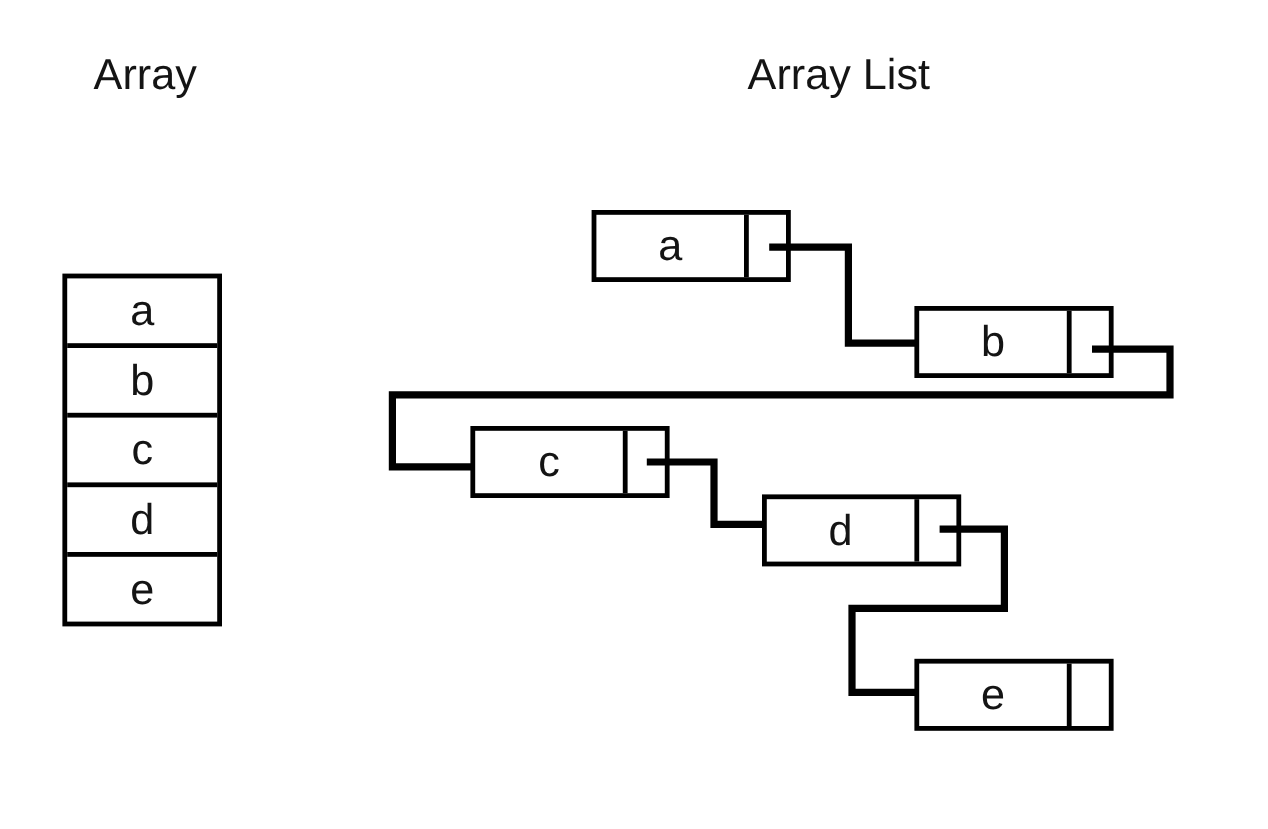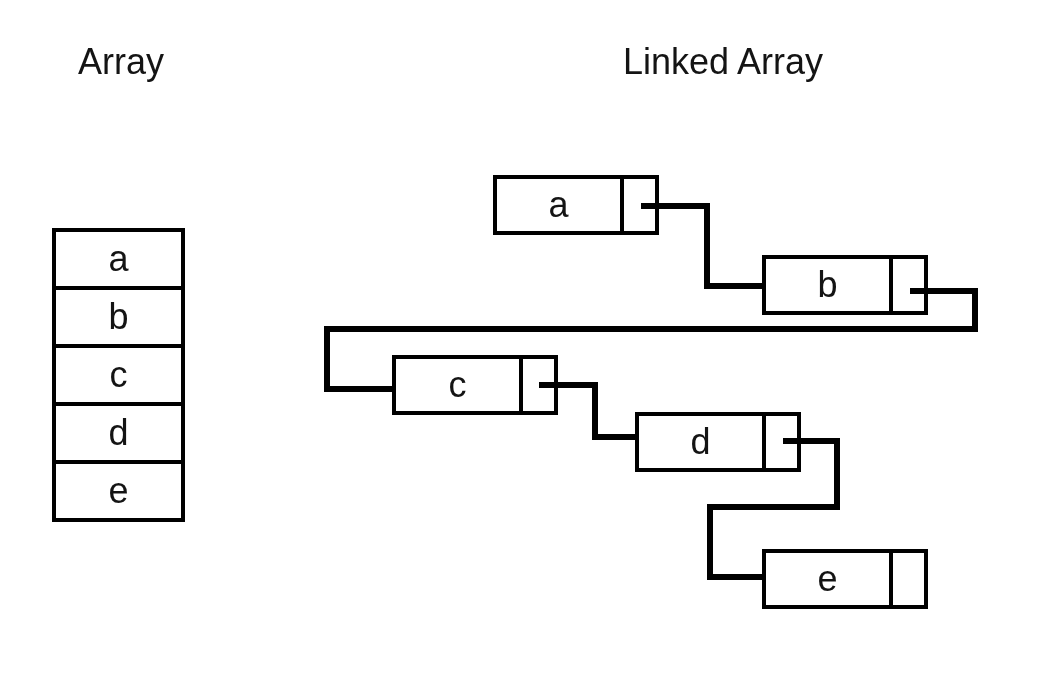--- a/index.html
+++ b/index.html
@@ -73,21 +73,21 @@
     stroke-width: 6;
   }
 </style>
 </head>
 <body>
 
 <div class="canvas">
 
   <div class="title" id="array-title">Array</div>
 
-  <div class="title" id="list-title">Linked Array</div>
+  <div class="title" id="list-title">Array List</div>
 
   <div class="array">
     <div class="array-cell">a</div>
     <div class="array-cell">b</div>
     <div class="array-cell">c</div>
     <div class="array-cell">d</div>
     <div class="array-cell">e</div>
   </div>
 
   <div class="node" id="node-a">

